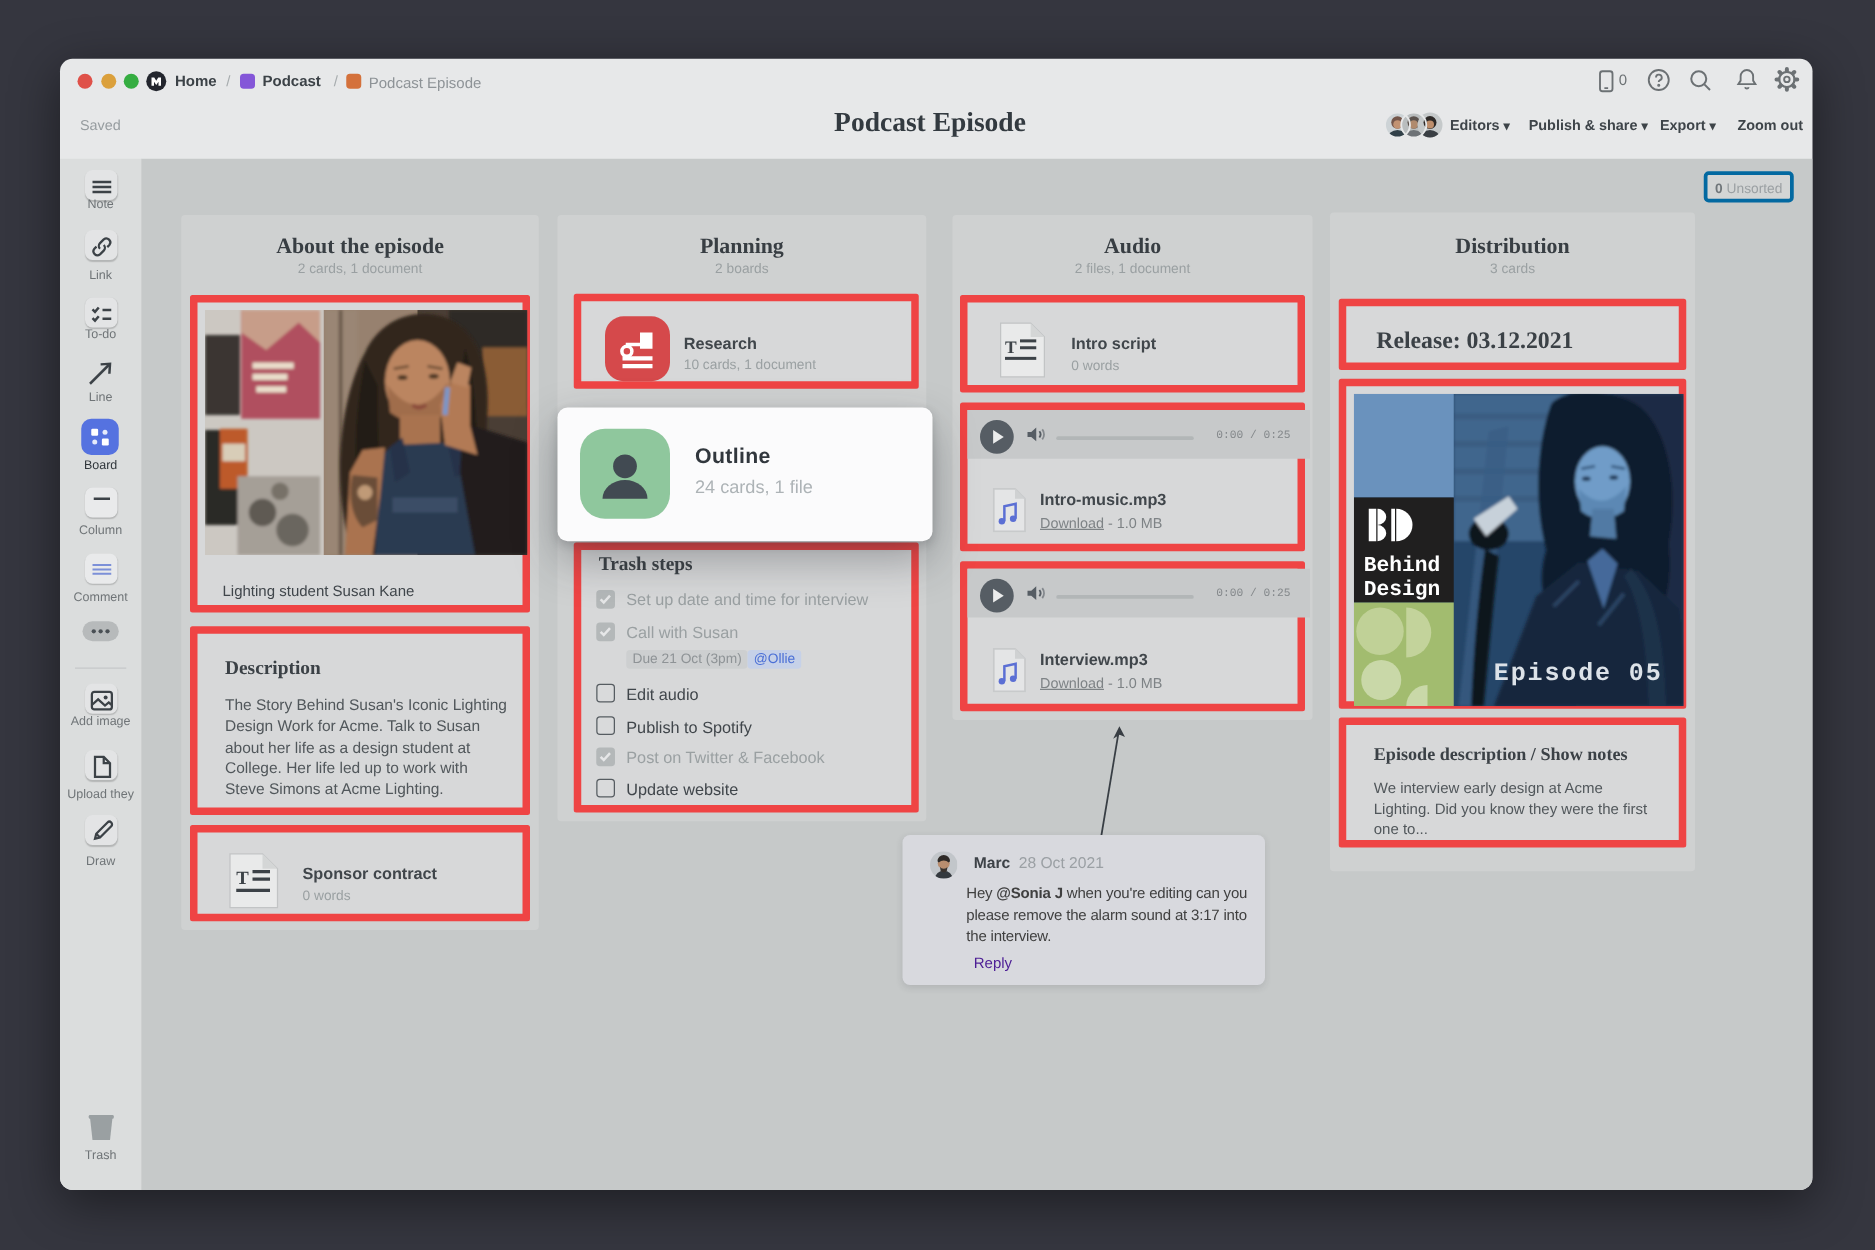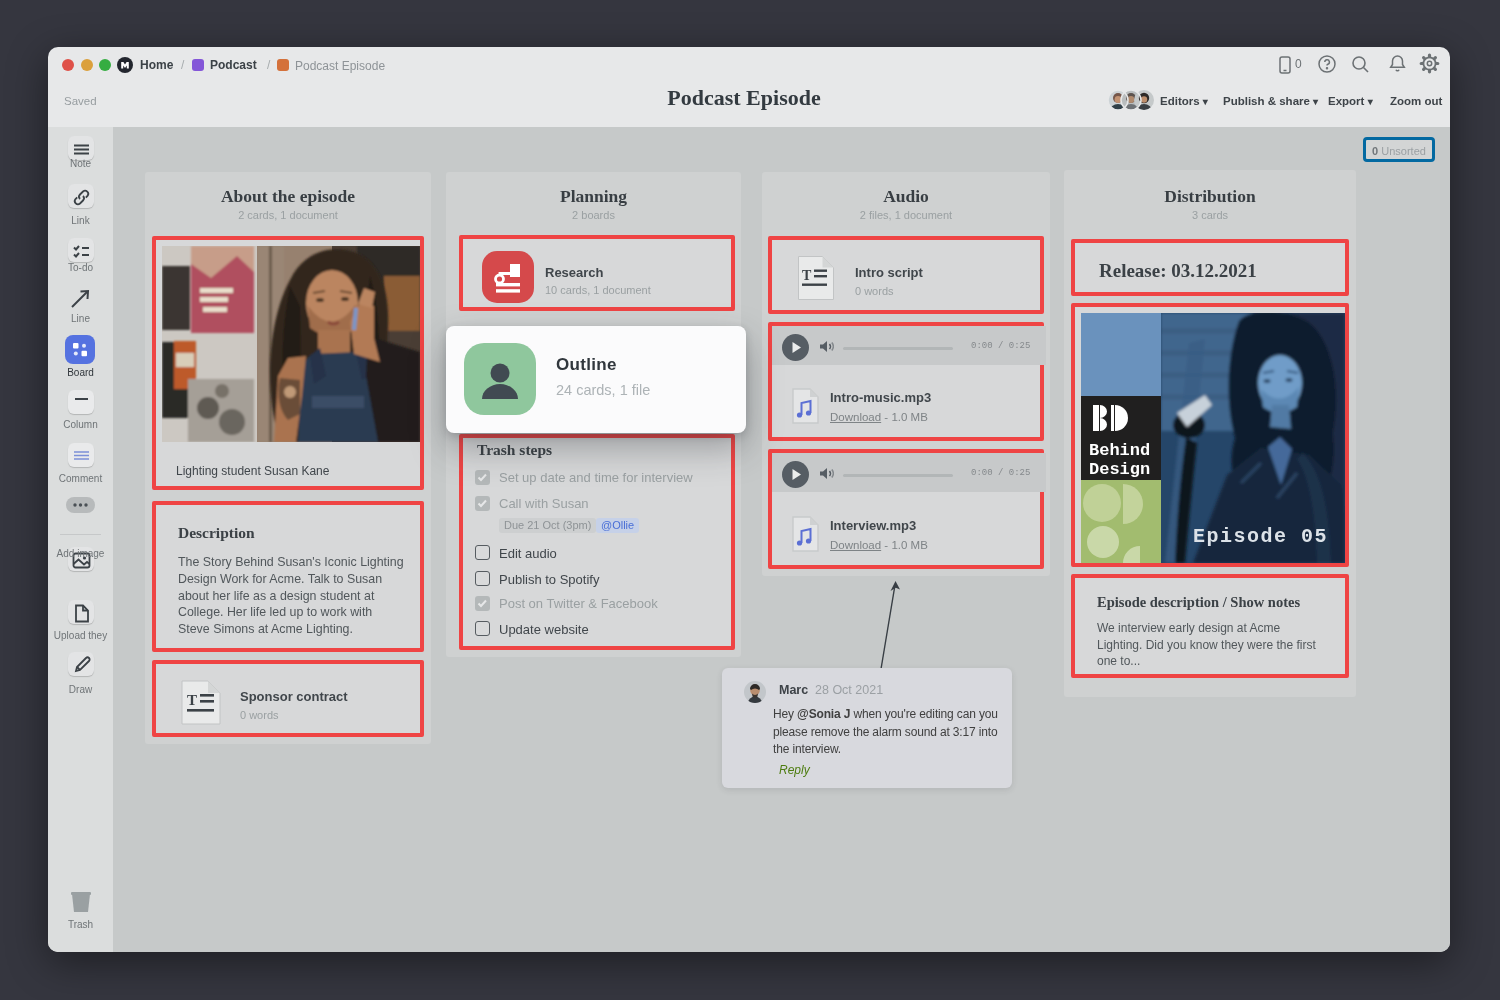--- a/index.html
+++ b/index.html
@@ -9,21 +9,21 @@
 #win {
   position:absolute; left:48px; top:47px; width:1402px; height:905px;
   background:#e7e8e9; border-radius:10px; overflow:hidden;
   box-shadow:0 10px 40px rgba(0,0,0,0.45);
 }
 #canvas { position:absolute; left:65px; top:80px; right:0; bottom:0; background:#c6c9c9; }
 #sidebar { position:absolute; left:0; top:80px; width:65px; bottom:0; background:#dbdddd; }
 .col { position:absolute; background:#cfd1d1; border-radius:3px; }
 .coltitle { position:absolute; width:100%; text-align:center; font-family:"Liberation Serif", serif; font-weight:bold; font-size:17.5px; color:#383e43; }
 .colsub { position:absolute; width:100%; text-align:center; font-size:11px; color:#9aa0a2; }
-.card { position:absolute; background:#d7d8d9; border:4px solid #ef4444; border-radius:2px; }
+.card { position:absolute; background:#d7d8d9; border:6px solid #ef4444; border-radius:2px; }
 .serifh { font-family:"Liberation Serif", serif; font-weight:bold; color:#3b4146; }
 .graytx { color:#9aa0a2; }
 .darktx { color:#40464b; }
 .tool { position:absolute; left:20px; width:26px; height:24px; background:#e3e4e5; border-radius:6px; box-shadow:0 1px 1px rgba(0,0,0,0.18); overflow:hidden; }
 .toollbl { position:absolute; width:65px; left:0; text-align:center; font-size:10px; color:#6f7477; }
 .bctext { font-size:12px; font-weight:bold; color:#3c4247; }
 .menubtn { position:absolute; top:48px; font-size:11.5px; font-weight:bold; color:#3e4449; }
 .chk { position:absolute; width:15px; height:15px; border-radius:3px; }
 .chk.off { background:#d9dadb; border:1.6px solid #565c61; }
 .chk.on  { background:#b4b8b9; }
@@ -95,21 +95,21 @@
       </svg>
   </div>
   <div class="abs" style="left:12px;top:487px;width:41px;height:1px;background:#c6c8c9;"></div>
   <div class="tool" style="top:500px;">
     <svg width="27" height="27" viewBox="0 0 27 27" fill="none" stroke="#3c4247" stroke-width="1.8">
         <rect x="5.5" y="6.5" width="16" height="14" rx="2"></rect>
         <circle cx="16.5" cy="11" r="1.6" fill="#3c4247" stroke="none"></circle>
         <path d="M5.5 17 l5-4.5 l5.5 5 l3-2.5 l2.5 2"></path>
       </svg>
   </div>
-  <div class="toollbl" style="top:501px;">Add image</div>
+  <div class="toollbl" style="top:525px;">Add image</div>
   <div class="tool" style="top:553px;">
     <svg width="27" height="27" viewBox="0 0 27 27" fill="none" stroke="#3c4247" stroke-width="1.8">
         <path d="M8 5.5 h7 l5 5 v11 h-12 z"></path>
         <path d="M15 5.5 v5 h5"></path>
       </svg>
   </div>
   <div class="toollbl" style="top:583px;">Upload they</div>
   <div class="tool" style="top:605px;">
     <svg width="27" height="27" viewBox="0 0 27 27" fill="none" stroke="#3c4247" stroke-width="1.8">
         <path d="M8 19 l1-4 l9-9 a2.1 2.1 0 0 1 3 3 l-9 9 z"></path>
@@ -494,15 +494,15 @@
           <rect width="22" height="22" fill="#c2c6ca"></rect>
           <path d="M4 22 a7 6.5 0 0 1 14 0 z" fill="#34393e"></path>
           <circle cx="11" cy="9.5" r="4.8" fill="#b98e6f"></circle>
           <path d="M6 8 a5 5 0 0 1 10 0 l-1 1 a6 6 0 0 0-8 0 z" fill="#2e2a27"></path>
           <path d="M8 12.5 a3.5 3 0 0 0 6 0 l-0.5 3 a3 3 0 0 1-5 0 z" fill="#3a332e"></path>
         </svg>
     </div>
     <div class="abs" style="left:57px;top:15px;font-size:12.5px;font-weight:bold;color:#3d4247;">Marc</div>
     <div class="abs" style="left:93px;top:15px;font-size:12.5px;color:#9ba0a4;">28 Oct 2021</div>
     <div class="abs" style="left:51px;top:38px;width:228px;font-size:12px;line-height:17.5px;color:#404040;letter-spacing:-0.15px;">Hey <b>@Sonia J</b> when you're editing can you please remove the alarm sound at 3:17 into the interview.</div>
-    <div class="abs" style="left:57px;top:95px;font-size:12px;color:#4d7c0f;font-style:italic;">Reply</div>
+    <div class="abs" style="left:57px;top:95px;font-size:12px;color:#4c1d95;">Reply</div>
   </div>
 </div>
 
 </body></html>

